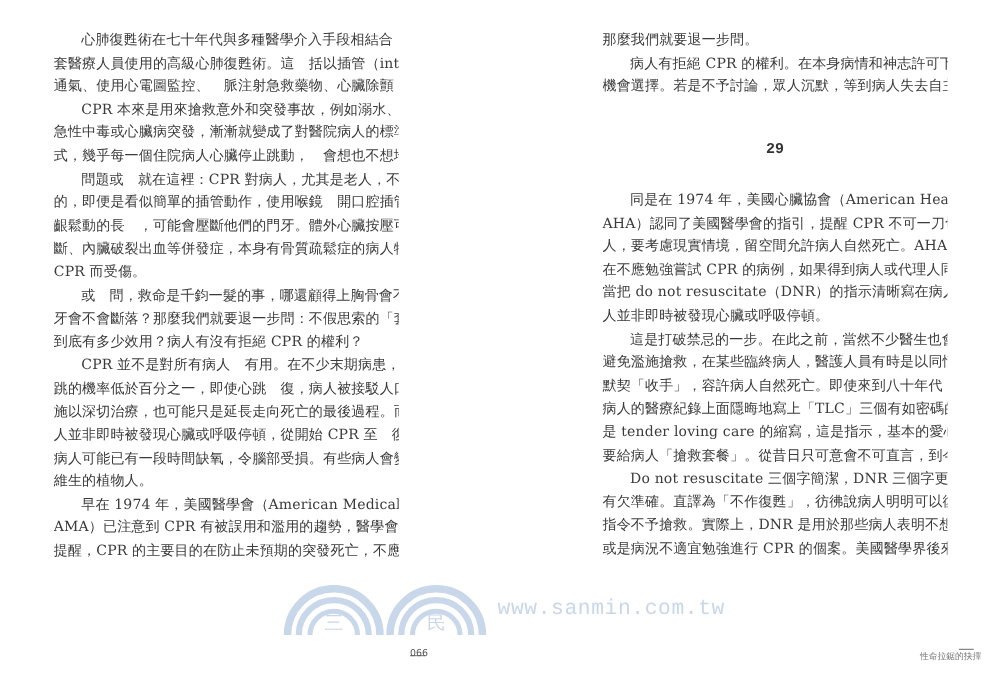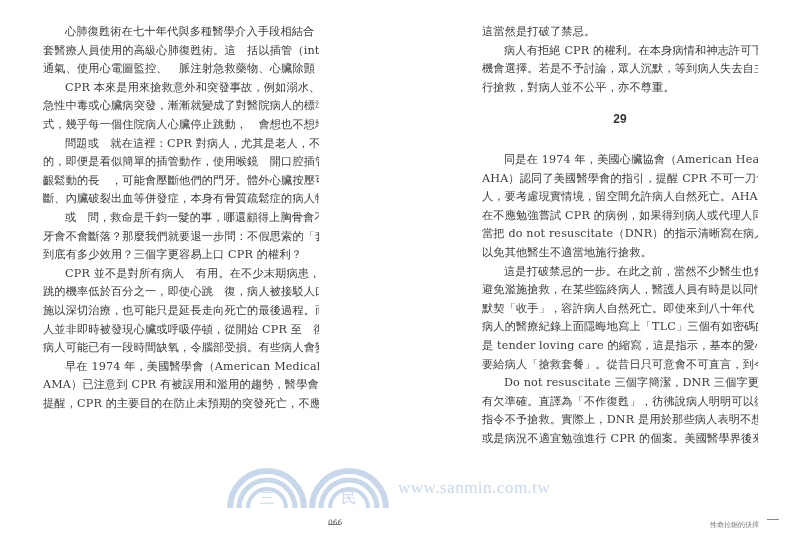--- a/index.html
+++ b/index.html
@@ -14,79 +14,80 @@
     position: absolute; width: 276px; font-size: 11.2px; line-height: 18.6px;
     letter-spacing: 0.15px; text-align: justify;
   }
   .page.left .text-block { left: 43px; top: 23px; }
   .page.right .text-block.top { left: 482px; left: 82px; top: 23px; }
   .page.right .text-block.bottom { left: 82px; top: 151px; }
   .line { display: block; white-space: nowrap; overflow: hidden; height: 18.6px; }
   .indent { padding-left: 22px; }
   .section-number {
     position: absolute; left: 200px; width: 40px; top: 112px; text-align: center;
-    font-family: Liberation Sans, sans-serif; font-size: 12px; color: #333; font-weight: bold;
+    font-family: Liberation Mono, monospace; font-size: 12px; color: #333; font-weight: bold;
   }
   .folio { position: absolute; font-family: "DejaVu Sans", sans-serif; font-size: 7.5px; color: #555; }
   .folio-rule { position: absolute; height: 1px; width: 12px; background: #888; }
   .left .folio { left: 328px; top: 530px; }
   .left .folio-rule { left: 328px; top: 524px; }
   .right .folio { left: 684px - 400px; }
-  .running-head { position: absolute; font-family: Liberation Mono, monospace; font-size: 7px; color: #777; }
+  .running-head { position: absolute; font-family: Liberation Mono, monospace; font-size: 7px; color: #777; margin-left: 26px; }
   .watermark { position: absolute; left: 225px; top: 438px; width: 360px; height: 75px; pointer-events: none; }
   .wm-text { position: absolute; left: 173px; top: 0; font-size: 30px; color: #c9d7ea; letter-spacing: 2px; font-family: "DejaVu Serif", serif; white-space: nowrap; }
-  .wm-url { position: absolute; left: 173px; top: 40px; font-size: 17px; color: #c9d7ea; font-family: Liberation Serif, serif; letter-spacing: 0.5px; white-space: nowrap; }
+  .wm-url { position: absolute; left: 173px; top: 40px; font-size: 17px; color: #c9d7ea; font-family: Liberation Mono, monospace; letter-spacing: 0.5px; white-space: nowrap; }
   .wm-logo { position: absolute; left: 0; top: 2px; }
 </style>
 </head>
 <body>
 
 <div class="page left">
   <div class="text-block">
     <span class="line indent">心肺復甦術在七十年代與多種醫學介入手段相結合，成為一</span>
     <span class="line">套醫療人員使用的高級心肺復甦術。這　括以插管（intubation）</span>
     <span class="line">通氣、使用心電圖監控、　脈注射急救藥物、心臟除顫（cardiac</span>
     <span class="line indent">CPR 本來是用來搶救意外和突發事故，例如溺水、觸電、中風、</span>
     <span class="line">急性中毒或心臟病突發，漸漸就變成了對醫院病人的標準急救作業程</span>
     <span class="line">式，幾乎每一個住院病人心臟停止跳動，　會想也不想地搶救一番。</span>
     <span class="line indent">問題或　就在這裡：CPR 對病人，尤其是老人，不是沒有傷害</span>
     <span class="line">的，即便是看似簡單的插管動作，使用喉鏡　開口腔插管時，遇上齒</span>
     <span class="line">齦鬆動的長　，可能會壓斷他們的門牙。體外心臟按壓可引致胸骨壓</span>
     <span class="line">斷、內臟破裂出血等併發症，本身有骨質疏鬆症的病人特別容易因</span>
+    <span class="line">CPR 而受傷。</span>
     <span class="line indent">或　問，救命是千鈞一髮的事，哪還顧得上胸骨會不會折、門</span>
     <span class="line">牙會不會斷落？那麼我們就要退一步問：不假思索的「套餐式」搶救</span>
-    <span class="line">到底有多少效用？三個字更容易上口 CPR 的權利？</span>
+    <span class="line">到底有多少效用？病人有沒有拒絕 CPR 的權利？</span>
     <span class="line indent">CPR 並不是對所有病人　有用。在不少末期病患，CPR　復心</span>
     <span class="line">跳的機率低於百分之一，即使心跳　復，病人被接駁人口呼吸器，再</span>
     <span class="line">施以深切治療，也可能只是延長走向死亡的最後過程。而且，如果病</span>
     <span class="line">人並非即時被發現心臟或呼吸停頓，從開始 CPR 至　復心跳之間，</span>
     <span class="line">病人可能已有一段時間缺氧，令腦部受損。有些病人會變成依靠儀器</span>
+    <span class="line">維生的植物人。</span>
     <span class="line indent">早在 1974 年，美國醫學會（American Medical Association，</span>
     <span class="line">AMA）已注意到 CPR 有被誤用和濫用的趨勢，醫學會在制訂指引時</span>
     <span class="line">提醒，CPR 的主要目的在防止未預期的突發死亡，不應用於無法復</span>
   </div>
   <div class="folio-rule" style="left:328px; top:524px;"></div>
   <div class="folio" style="left:328px; top:518px;text-align:center;">066</div>
 </div>
 
 <div class="page right">
   <div class="text-block top">
-    <span class="line">這當然是打破了禁忌。</span>
+    <span class="line">那麼我們就要退一步問。</span>
     <span class="line indent">病人有拒絕 CPR 的權利。在本身病情和神志許可下，應給病人</span>
     <span class="line">機會選擇。若是不予討論，眾人沉默，等到病人失去自主能力就去例</span>
-    <span class="line">行搶救，對病人並不公平，亦不尊重。</span>
   </div>
   <div class="section-number">29</div>
   <div class="text-block bottom">
     <span class="line indent">同是在 1974 年，美國心臟協會（American Heart Association，</span>
     <span class="line">AHA）認同了美國醫學會的指引，提醒 CPR 不可一刀切用於所有病</span>
     <span class="line">人，要考慮現實情境，留空間允許病人自然死亡。AHA 進而倡議，</span>
     <span class="line">在不應勉強嘗試 CPR 的病例，如果得到病人或代理人同意，醫生應</span>
     <span class="line">當把 do not resuscitate（DNR）的指示清晰寫在病人的醫療紀錄上面，</span>
-    <span class="line">以免其他醫生不適當地施行搶救。</span>
+    <span class="line">人並非即時被發現心臟或呼吸停頓。</span>
     <span class="line indent">這是打破禁忌的一步。在此之前，當然不少醫生也會在專業上</span>
     <span class="line">避免濫施搶救，在某些臨終病人，醫護人員有時是以同情而隱晦的</span>
     <span class="line">默契「收手」，容許病人自然死亡。即使來到八十年代，我還見過</span>
     <span class="line">病人的醫療紀錄上面隱晦地寫上「TLC」三個有如密碼的字母。TLC</span>
     <span class="line">是 tender loving care 的縮寫，這是指示，基本的愛心護理便好了，不</span>
     <span class="line">要給病人「搶救套餐」。從昔日只可意會不可直言，到今天有清晰指</span>
     <span class="line indent">Do not resuscitate 三個字簡潔，DNR 三個字更容易上口，但意思</span>
     <span class="line">有欠準確。直譯為「不作復甦」，彷彿說病人明明可以復甦康復也給</span>
     <span class="line">指令不予搶救。實際上，DNR 是用於那些病人表明不想接受 CPR，</span>
     <span class="line">或是病況不適宜勉強進行 CPR 的個案。美國醫學界後來以 DNAR（do</span>

